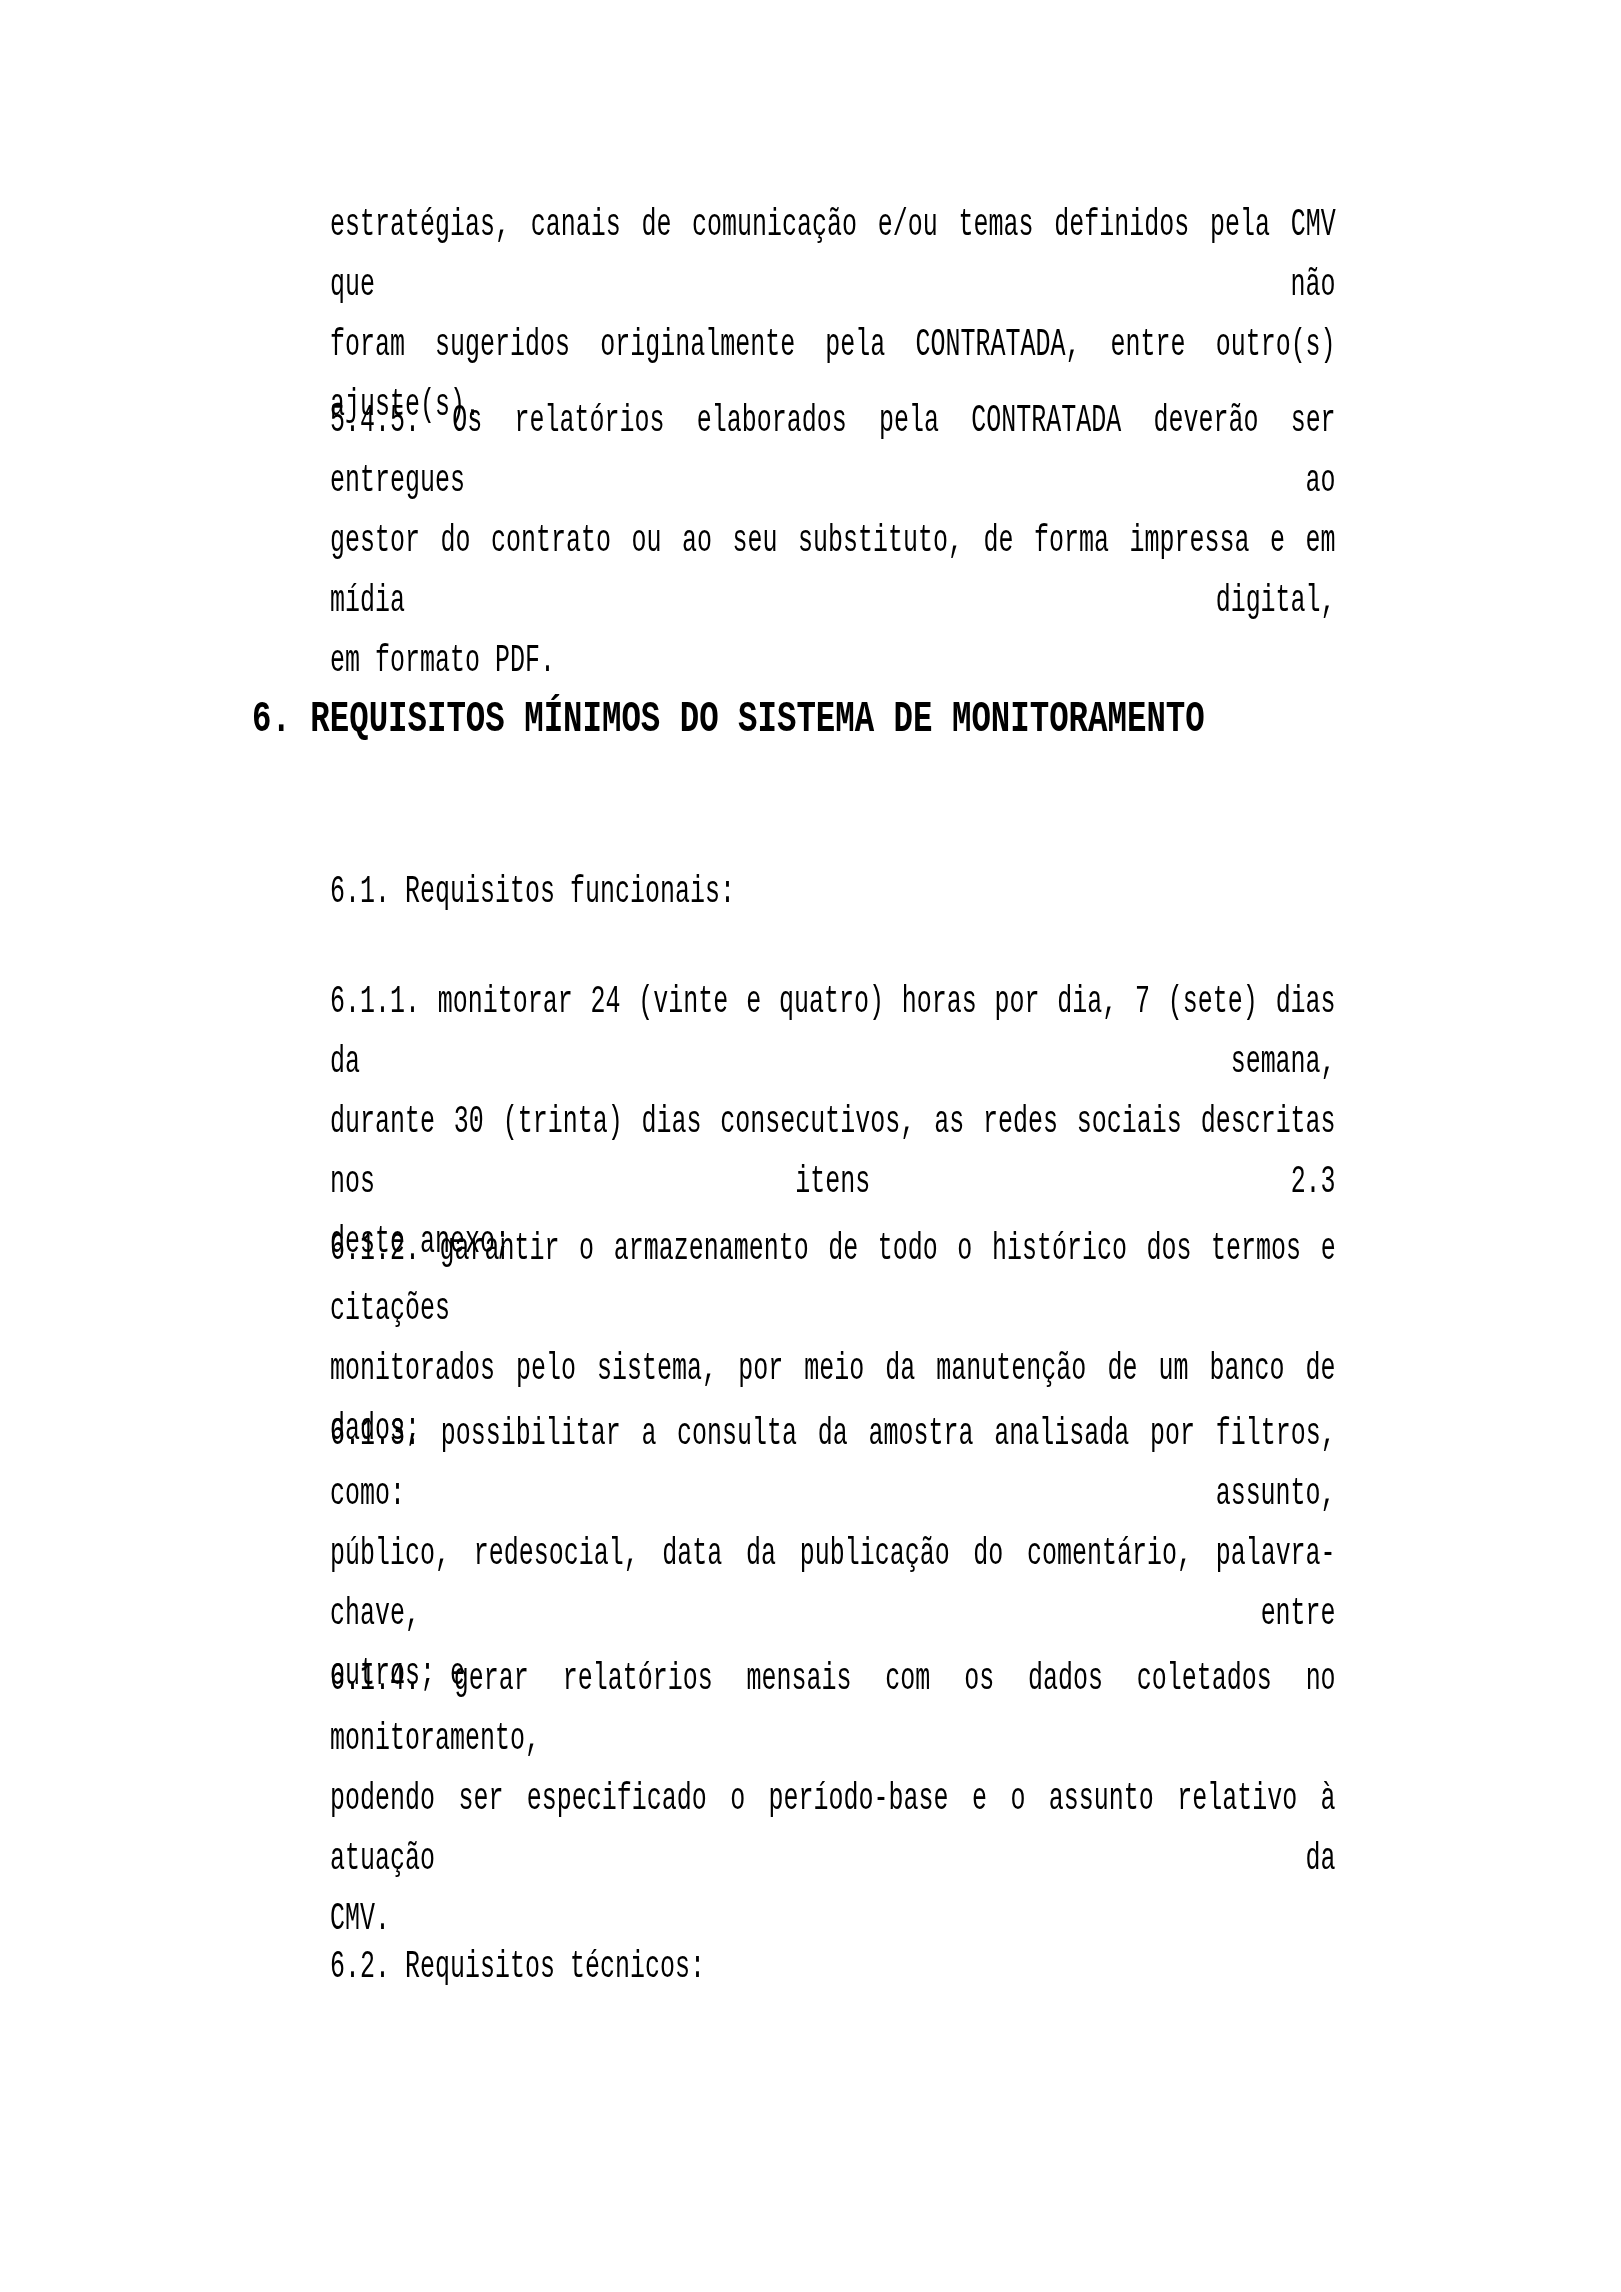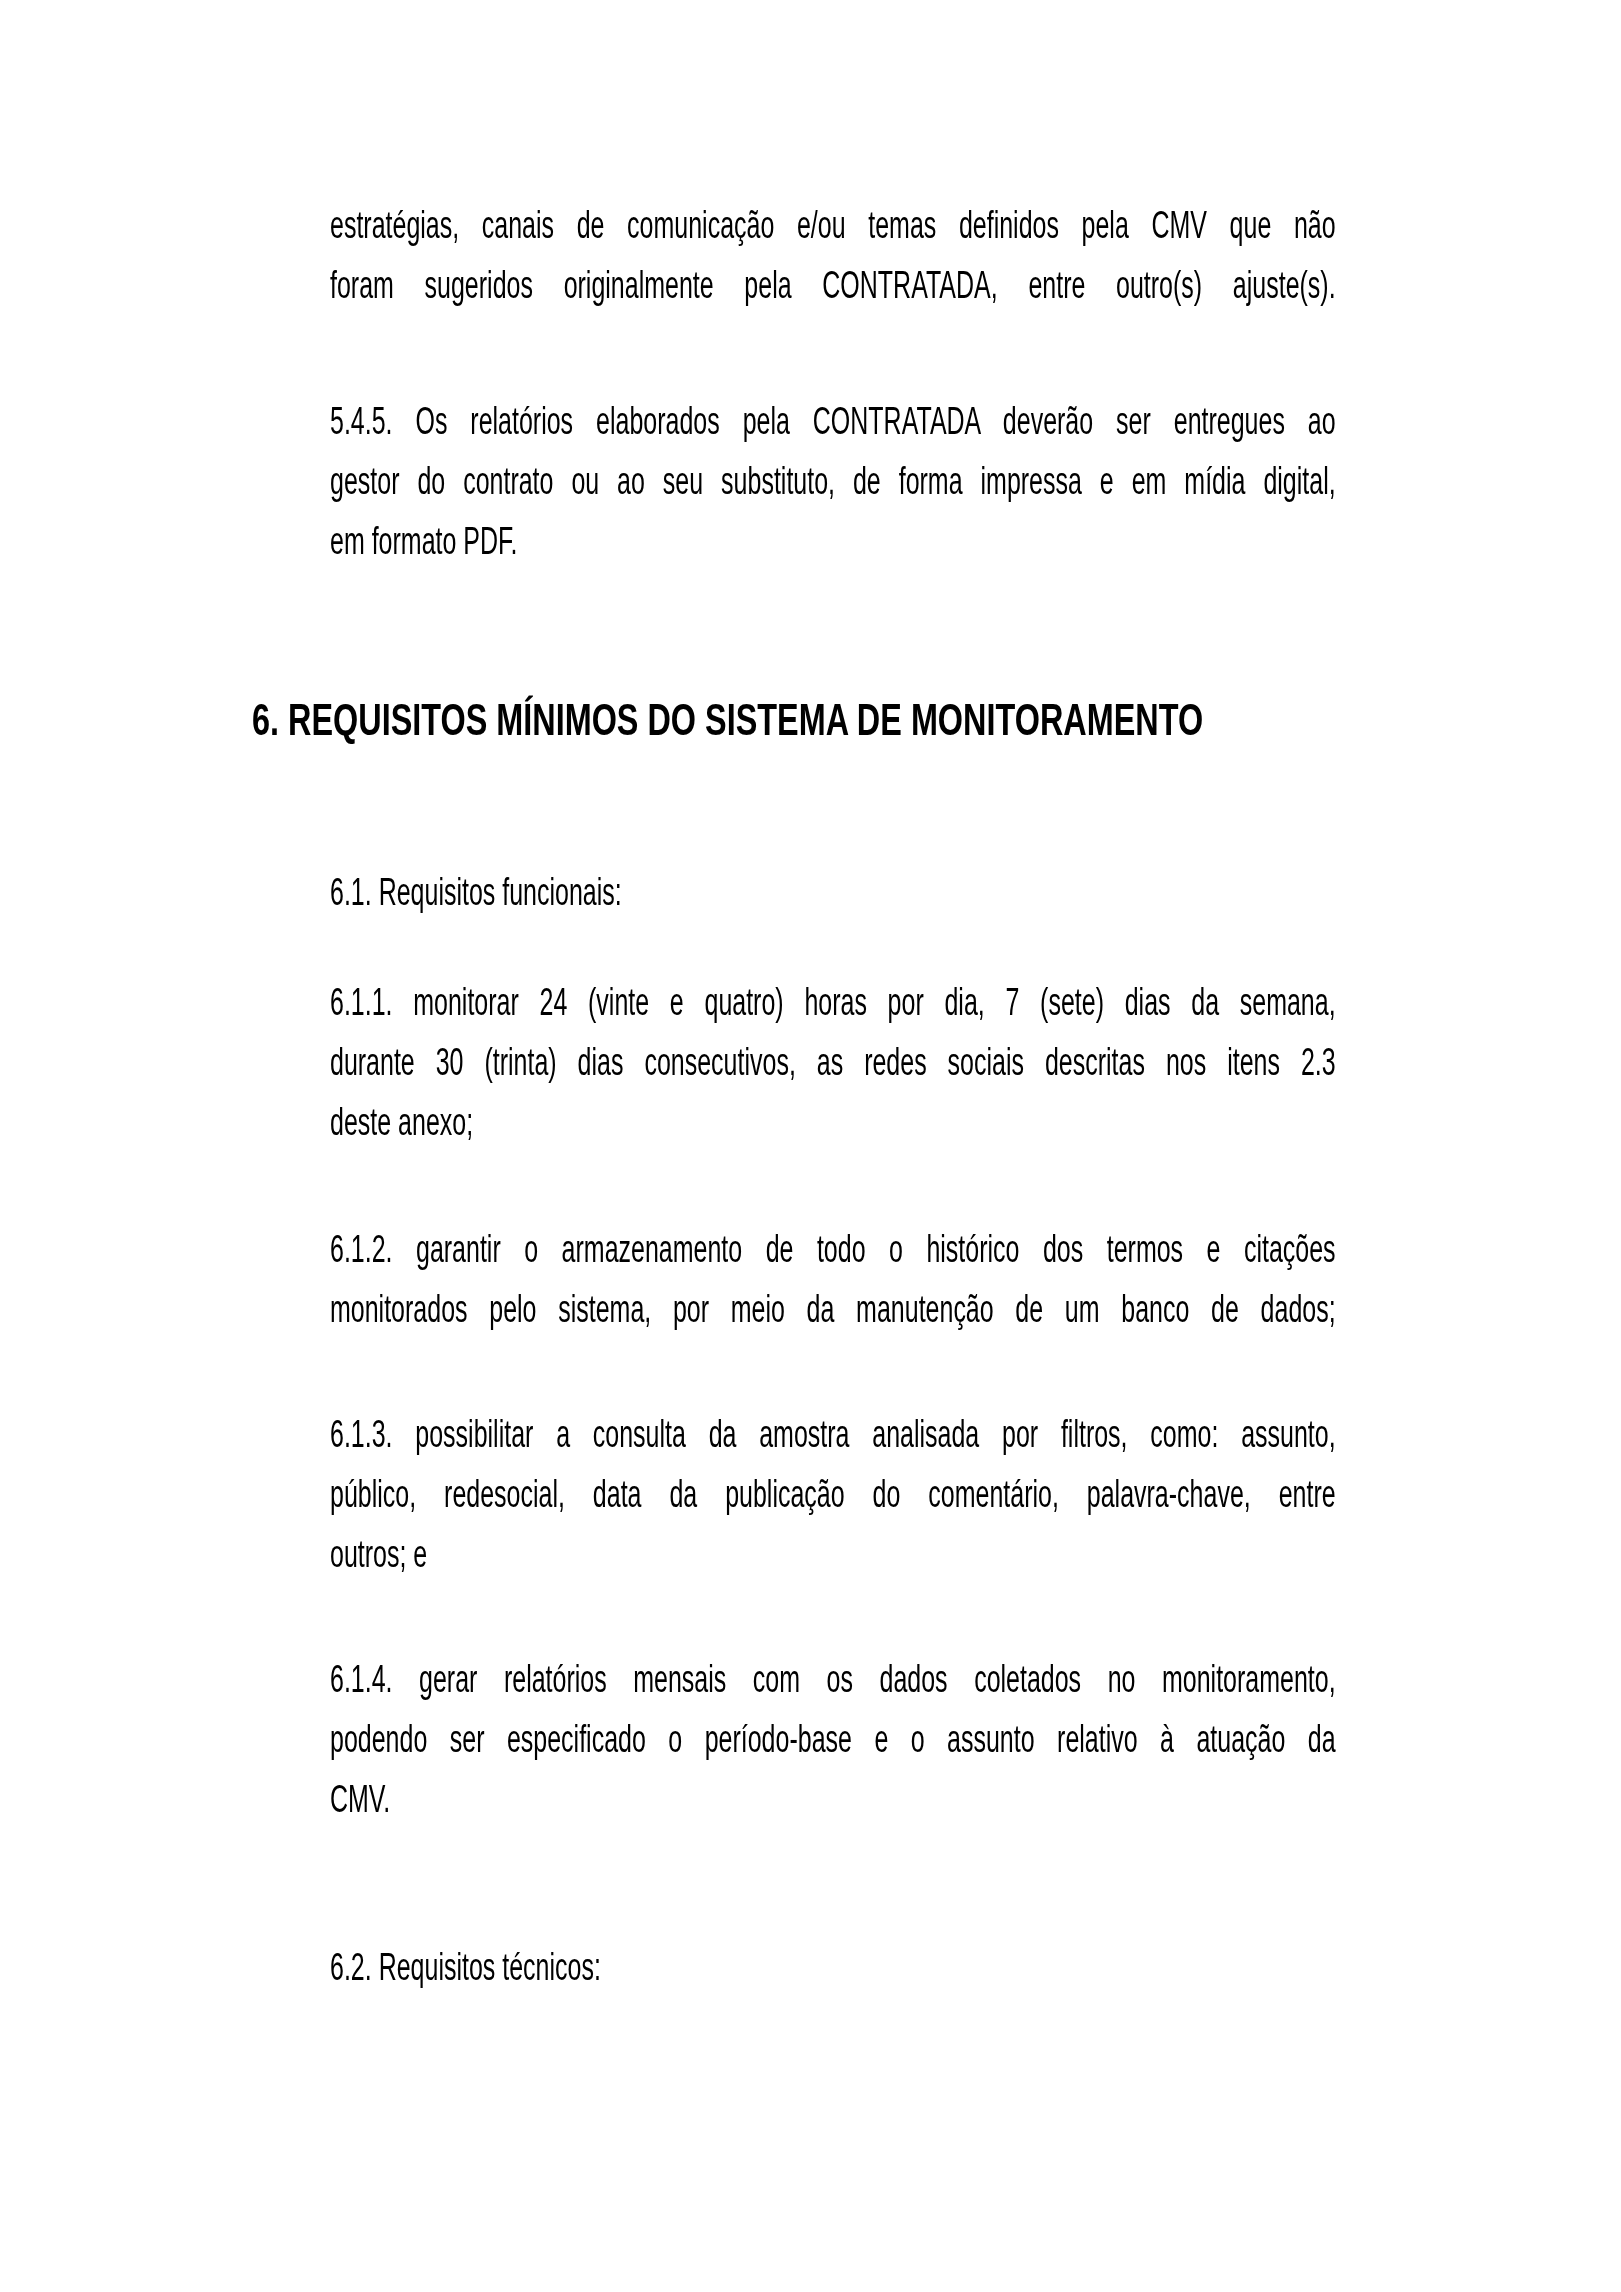--- a/index.html
+++ b/index.html
@@ -6,21 +6,21 @@
     margin: 0;
     padding: 0;
     background: #e8e8e8;
   }
   .page {
     position: relative;
     width: 1621px;
     height: 2293px;
     background: #ffffff;
     overflow: hidden;
-    font-family: Liberation Sans, sans-serif;
+    font-family: Liberation Mono, monospace;
     color: #000000;
   }
   
   .bodycol {
     position: absolute;
     left: 330px;
     top: 0;
     width: 1529px;
     height: 2293px;
     transform: scaleX(0.6577);

